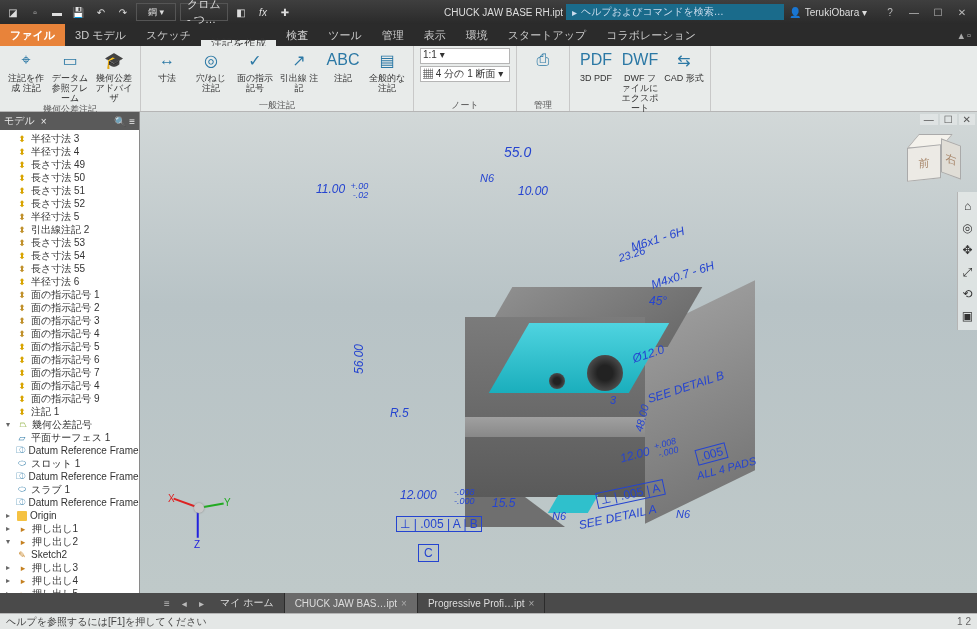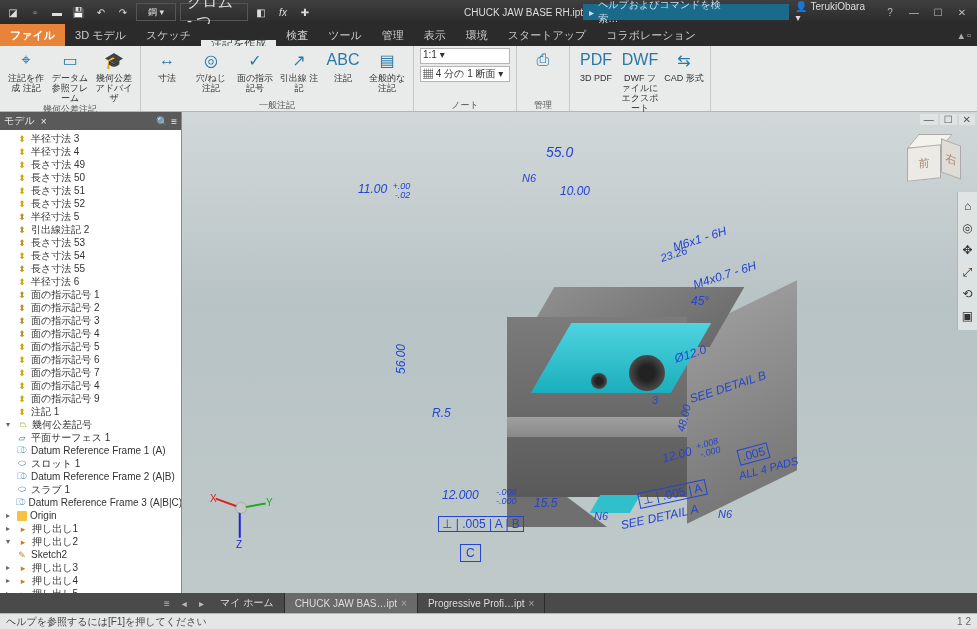--- a/index.html
+++ b/index.html
@@ -29,21 +29,21 @@
 .rbtn { display: flex; flex-direction: column; align-items: center; width: 40px; gap: 1px; cursor: pointer; }
 .rbtn .ic { width: 24px; height: 24px; display: flex; align-items: center; justify-content: center; color: #2b78a5; font-size: 16px; }
 .rbtn .lbl { font-size: 9px; line-height: 10px; text-align: center; color: #333; }
 .ribbon .dd { display: flex; flex-direction: column; gap: 2px; }
 .ribbon .dd select, .ribbon .dd .faux { font-size: 10px; height: 16px; border: 1px solid #b5b5b5; background: #fff; padding: 0 2px; width: 90px; }
 
 
 .main { flex: 1; display: flex; min-height: 0; }
 
 
-.browser { width: 182px; background: #fff; border-right: 1px solid #8a8a8a; display: flex; flex-direction: column; font-size: 10px; color: #333; }
+.browser { width: 140px; background: #fff; border-right: 1px solid #8a8a8a; display: flex; flex-direction: column; font-size: 10px; color: #333; }
 .browser-head { height: 18px; background: #5a5a5a; color: #eee; display: flex; align-items: center; padding: 0 4px; gap: 4px; }
 .browser-head .closeb { margin-left: 2px; }
 .browser-head .search { margin-left: auto; }
 .tree { overflow-y: auto; flex: 1; padding: 2px 0; }
 .tree-item { display: flex; align-items: center; gap: 3px; padding: 0 2px 0 10px; height: 13px; cursor: default; white-space: nowrap; }
 .tree-item .ic { width: 12px; height: 12px; display: inline-flex; align-items: center; justify-content: center; font-size: 9px; }
 .tree-item.folder > .tw { width: 8px; color: #666; font-size: 8px; }
 .tree-item.l1 { padding-left: 6px; }
 .tree-item.l2 { padding-left: 16px; }
 .ic.dim { color: #d8a400; }
@@ -121,21 +121,21 @@
 
 <div class="titlebar">
   <div class="qat">
     <span class="qat-item">◪</span>
     <span class="qat-item">▫</span>
     <span class="qat-item">▬</span>
     <span class="qat-item">💾</span>
     <span class="qat-item">↶</span>
     <span class="qat-item">↷</span>
     <span class="qat-item" style="width:40px;font-size:9px;border:1px solid #555;padding:0 2px">鋼 ▾</span>
-    <span class="qat-item" style="width:68px;font-size:15px;border:1px solid #555;padding:0 6px">クロム - つ…</span>
+    <span class="qat-item" style="width:48px;font-size:11px;border:1px solid #555;padding:0 6px">クロム - つ…</span>
     <span class="qat-item">◧</span>
     <span class="qat-item" style="font-style:italic">fx</span>
     <span class="qat-item">✚</span>
   </div>
   <div class="doc-title">CHUCK JAW BASE RH.ipt</div>
   <div class="help-search">
     <span style="margin-right:4px">▸</span>
       <span>ヘルプおよびコマンドを検索…</span>
   </div>
   <div class="user">👤 <span>TerukiObara</span> ▾</div>

